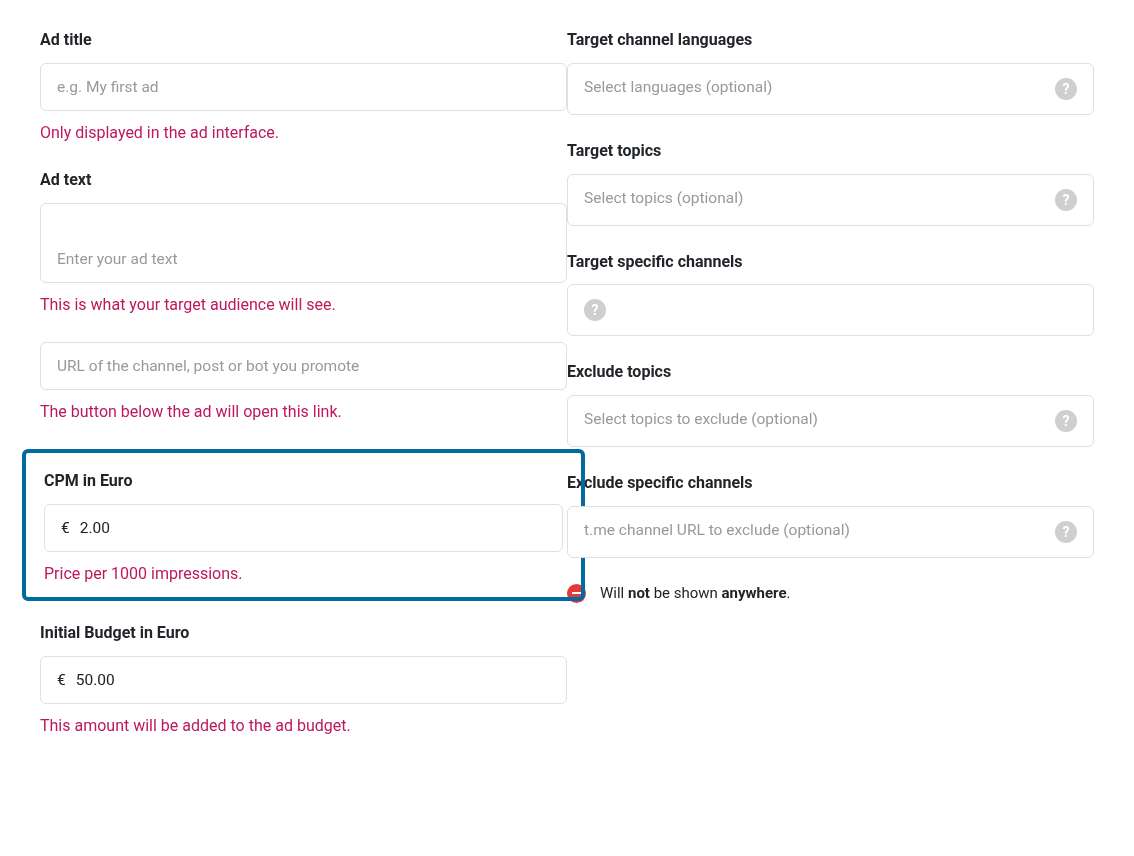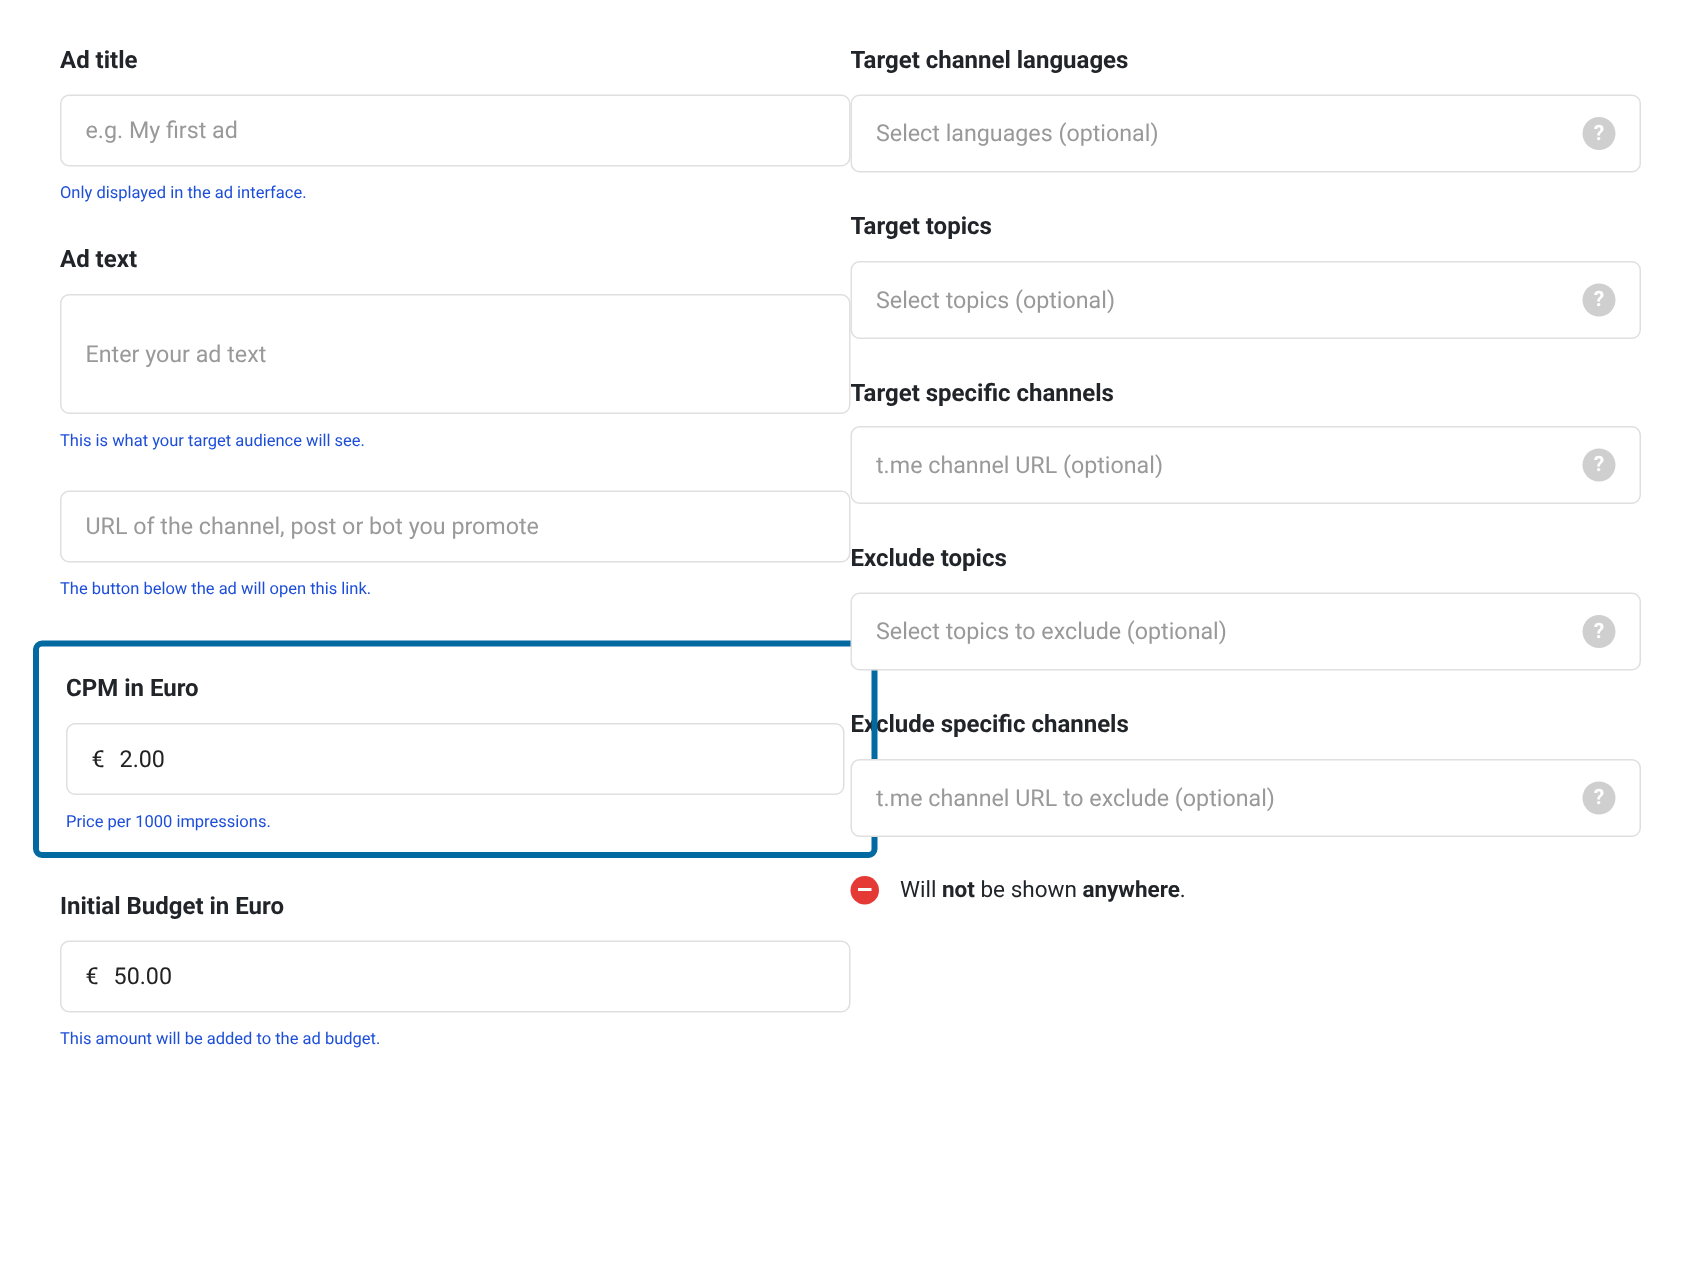--- a/index.html
+++ b/index.html
@@ -2,23 +2,23 @@
 <html><head>
   <meta charset="utf-8">
   <style>
     *{box-sizing:border-box}
     body{margin:0;padding:30px 0 40px;background:#fff;font-family:-apple-system,BlinkMacSystemFont,"Segoe UI",Roboto,"Helvetica Neue",Arial,sans-serif;color:#212529;width:1134px}
     .cols{display:flex;padding:0 40px 0 40px}
     .col{flex:1}
     .group{margin-bottom:26px}
     .hgroup{position:relative;padding:18px 18px 12px;margin:0 -18px 22px;border:4px solid #0369a1;border-radius:6px}
     .lbl{font-weight:700;font-size:16px;color:#212529;margin:0 0 12px;line-height:1.3}
-    .help{font-size:11px;color:#1d4ed8;margin-top:10px;line-height:1.45}
-    .field{position:relative;display:flex;align-items:center;background:#fff;border:1px solid #dfdfdf;border-radius:6px;padding:14px 16px;font-size:15.5px;color:#212529;min-height:48px}
-    .field.ta{min-height:80px;align-items:center}
+    .help{font-size:16px;color:#be185d;margin-top:10px;line-height:1.45}
+    .field{position:relative;display:flex;align-items:flex-start;background:#fff;border:1px solid #dfdfdf;border-radius:6px;padding:14px 16px;font-size:15.5px;color:#212529;min-height:48px}
+    .field.ta{min-height:80px;align-items:flex-end}
     .ph{color:#999;flex:1;user-select:none}
     .val{color:#222}
     .cur{color:#222;margin-right:10px}
     .qicon{width:22px;height:22px;border-radius:50%;background:#cfcfcf;color:#fff;font-size:14px;font-weight:700;display:flex;align-items:center;justify-content:center;flex:0 0 auto;line-height:1}
     .notes{margin-top:21px}
     .note{display:flex;align-items:center;gap:14px;margin-bottom:12px;font-size:15px;color:#212529}
     .note .dot{width:19px;height:19px;border-radius:50%;display:flex;align-items:center;justify-content:center;flex:0 0 auto}
     .dot.red{background:#e53935}
     .dot.red::before{content:"";display:block;width:9px;height:2px;background:#fff}
     .dot.org{background:#f5a623;color:#fff;font-weight:700;font-size:13px;line-height:1}
@@ -88,21 +88,20 @@
       <div class="lbl">Target topics</div>
       <div class="field">
         <span class="ph">Select topics (optional)</span>
         <span class="qicon">?</span>
       </div>
     </div>
 
     <div class="group">
       <div class="lbl">Target specific channels</div>
       <div class="field">
-        <span class="ph">t.me channel URL (optional)</span>
         <span class="qicon">?</span>
       </div>
     </div>
 
     <div class="group">
       <div class="lbl">Exclude topics</div>
       <div class="field">
         <span class="ph">Select topics to exclude (optional)</span>
         <span class="qicon">?</span>
       </div>

